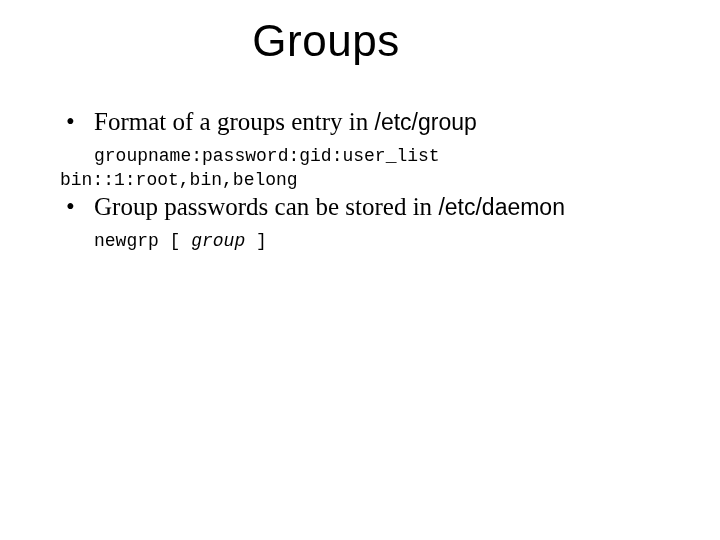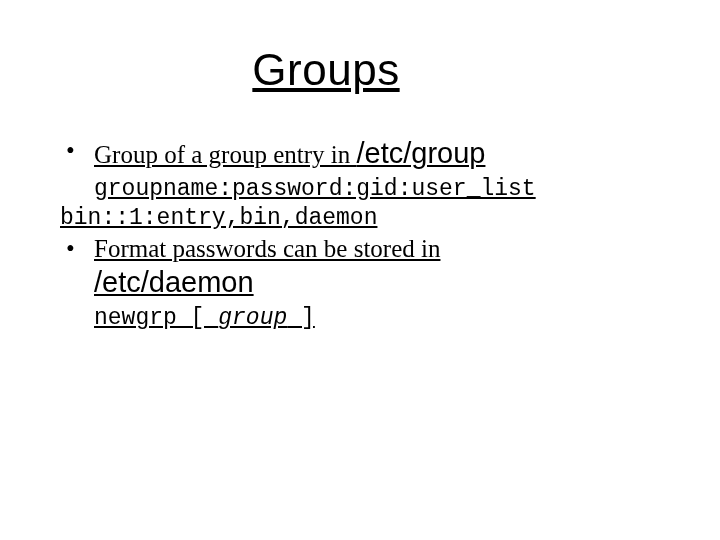--- a/index.html
+++ b/index.html
@@ -8,23 +8,22 @@
     width: 720px;
     height: 540px;
     background: #ffffff;
     font-family: "Times New Roman", Times, serif;
     color: #000000;
   }
   .slide {
     box-sizing: border-box;
     width: 652px;
     height: 540px;
-    padding: 45px 60px 40px 60px;
+    padding: 16px 60px 40px 60px;
     position: relative;
-    text-decoration: underline;
   }
   .title {
     text-align: center;
     font-family: Impact, "Arial Black", sans-serif;
     font-weight: normal;
     font-size: 44px;
     letter-spacing: 0.5px;
     margin: 0 0 40px 0;
   }
   .content {
@@ -42,53 +41,53 @@
     left: 6px;
     top: 0;
     font-size: 25px;
     line-height: 1.25;
   }
   .indent {
     padding-left: 34px;
   }
   .mono {
     font-family: "Courier New", Courier, monospace;
-    font-size: 23px;
+    font-size: 18px;
   }
   .sans {
     font-family: Arial, Helvetica, sans-serif;
-    font-size: 29px;
+    font-size: 23px;
   }
   .code-line {
     display: block;
   }
 </style>
 </head>
 <body>
 
 <div class="slide">
 
   <h1 class="title">Groups</h1>
 
   <div class="content">
 
     <div class="bullet">
-      <span>Group of a group entry in </span><span class="sans">/etc/group</span>
+      <span>Format of a groups entry in </span><span class="sans">/etc/group</span>
     </div>
 
     <div class="indent">
       <span class="mono">groupname:password:gid:user_list</span>
     </div>
 
     <div>
-      <span class="mono code-line">bin::1:entry,bin,daemon</span>
+      <span class="mono code-line">bin::1:root,bin,belong</span>
     </div>
 
     <div class="bullet">
-      <span>Format passwords can be stored in </span><span class="sans">/etc/daemon</span>
+      <span>Group passwords can be stored in </span><span class="sans">/etc/daemon</span>
     </div>
 
 
     <div class="indent">
       <span class="mono">newgrp [ </span><span class="mono" style="font-style:italic;">group</span><span class="mono"> ]</span>
     </div>
 
   </div>
 
 </div>

